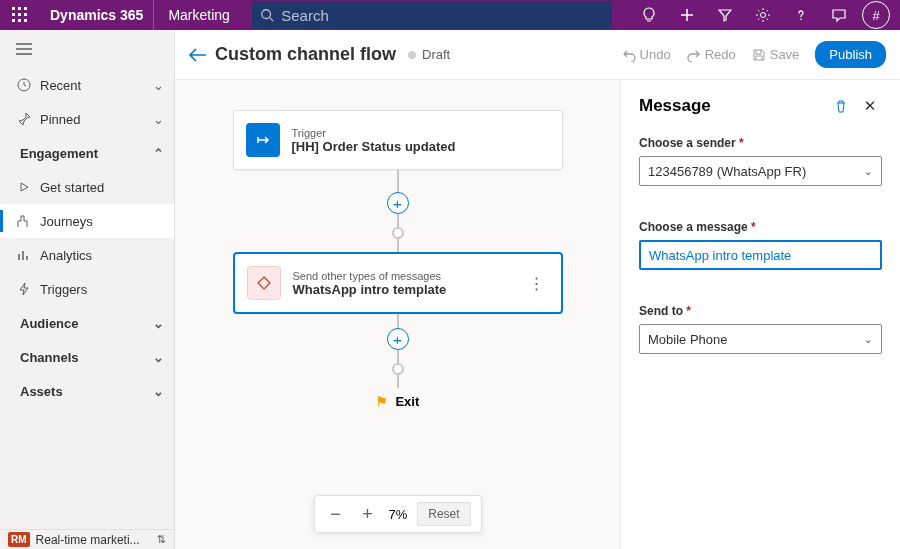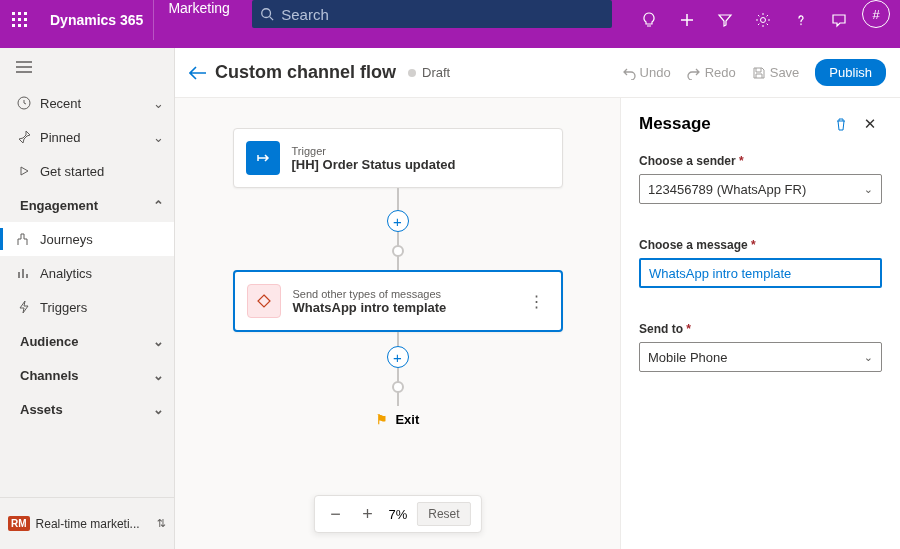--- a/index.html
+++ b/index.html
@@ -1,19 +1,19 @@
 <!DOCTYPE html>
 <html><head>
 <meta charset="utf-8">
 <style>
   * { box-sizing: border-box; margin: 0; padding: 0; font-family: "Segoe UI", -apple-system, sans-serif; }
   body { background: #faf9f8; width: 900px; height: 549px; overflow: hidden; display: flex; flex-direction: column; }
 
   
-  .topbar { background: #a21caf; height: 48px; display: flex; color: #fff; font-size: 14px; }
+  .topbar { background: #701a75; height: 30px; display: flex; align-items: center; color: #fff; font-size: 14px; }
   .topbar .waffle { width: 40px; height: 40px; display: flex; align-items: center; justify-content: center; cursor: pointer; }
   .topbar .brand { font-weight: 600; padding: 0 10px; border-right: 1px solid rgba(255,255,255,0.25); height: 40px; display: flex; align-items: center; }
   .topbar .module { padding: 0 14px; }
   .topbar .search { background: #203869; height: 28px; width: 360px; display: flex; align-items: center; border-radius: 2px; margin-left: 8px; }
   .topbar .search .icon { width: 32px; display: flex; align-items: center; justify-content: center; color: #b5c1d8; }
   .topbar .search input { background: transparent; border: none; color: #fff; outline: none; font-size: 15px; width: 100%; }
   .topbar .search input::placeholder { color: #b5c1d8; }
   .topbar .spacer { flex: 1; }
   .topbar .ticon { width: 38px; height: 40px; display: flex; align-items: center; justify-content: center; cursor: pointer; color: #fff; }
   .topbar .avatar { width: 28px; height: 28px; border: 1px solid #fff; border-radius: 50%; display: flex; align-items: center; justify-content: center; margin: 0 10px 0 4px; font-size: 13px; }
@@ -23,21 +23,21 @@
   
   .sidebar { width: 175px; background: #f3f2f1; border-right: 1px solid #e1dfdd; display: flex; flex-direction: column; font-size: 13px; color: #323130; }
   .sidebar .ham { height: 38px; display:flex; align-items:center; padding-left:16px; }
   .nav-item { height: 34px; display: flex; align-items: center; padding: 0 10px 0 14px; cursor: pointer; }
   .nav-item.group { font-weight:600; }
   .nav-item .icon { width: 20px; display:flex; justify-content:center; color:#605e5c; }
   .nav-item .label { flex:1; padding-left:6px; }
   .nav-item .chev { color:#605e5c; }
   .nav-item.active { background:#fff; position:relative; }
   .nav-item.active::before { content:""; position:absolute; left:0; top:6px; bottom:6px; width:3px; background:#0078d4; }
-  .sidebar .bottom { margin-top:auto; border-top:1px solid #e1dfdd; padding:18px 8px; display:flex; align-items:center; gap:6px;}
+  .sidebar .bottom { margin-top:auto; border-top:1px solid #e1dfdd; padding:2px 8px; display:flex; align-items:center; gap:6px;}
   .bottom .badge { background:#c4401d; color:#fff; font-size:10px; padding:2px 3px; border-radius:2px; font-weight:600;}
   .bottom .blabel { font-size:12px; white-space:nowrap; overflow:hidden; text-overflow:ellipsis; flex:1;}
   .bottom .updn { font-size:11px; color:#605e5c; }
 
   
   .main { flex:1; display:flex; flex-direction:column; background:#faf9f8; position:relative;}
   .mhead { height:50px; display:flex; align-items:center; padding:0 14px; border-bottom:1px solid #edebe9; background:#fff;}
   .mhead .back { color:#0078d4; width:26px; cursor:pointer;}
   .mhead .title { font-size:18px; font-weight:600; color:#323130;}
   .mhead .status { display:flex; align-items:center; margin-left:12px; font-size:13px; color:#605e5c;}
@@ -169,31 +169,31 @@
     </div>
     <div class="nav-item">
       <span class="icon">
           <svg width="14" height="14" viewBox="0 0 14 14">
             <path d="M9 1l4 4-3 1-3 3-1 4-4-4 4-1 3-3z" stroke="#605e5c" fill="none"></path>
           </svg>
         </span>
       <span class="label">Pinned</span>
       <span class="chev">⌄</span>
     </div>
-    <div class="nav-item">
-      <span class="icon">
-          <svg width="12" height="12" viewBox="0 0 12 12">
-            <path d="M3 2l7 4-7 4z" stroke="#605e5c" fill="none"></path>
-          </svg>
-        </span>
-      <span class="label">Get started</span>
-    </div>
     <div class="nav-item group">
       <span class="label">Engagement</span>
       <span class="chev">⌃</span>
+    </div>
+    <div class="nav-item">
+      <span class="icon">
+          <svg width="12" height="12" viewBox="0 0 12 12">
+            <path d="M3 2l7 4-7 4z" stroke="#605e5c" fill="none"></path>
+          </svg>
+        </span>
+      <span class="label">Get started</span>
     </div>
     <div class="nav-item active">
       <span class="icon">
           <svg width="14" height="14" viewBox="0 0 14 14">
             <path d="M1 13V7h3V2h3v5h3v6" stroke="#605e5c" fill="none"></path>
           </svg>
         </span>
       <span class="label">Journeys</span>
     </div>
     <div class="nav-item">

